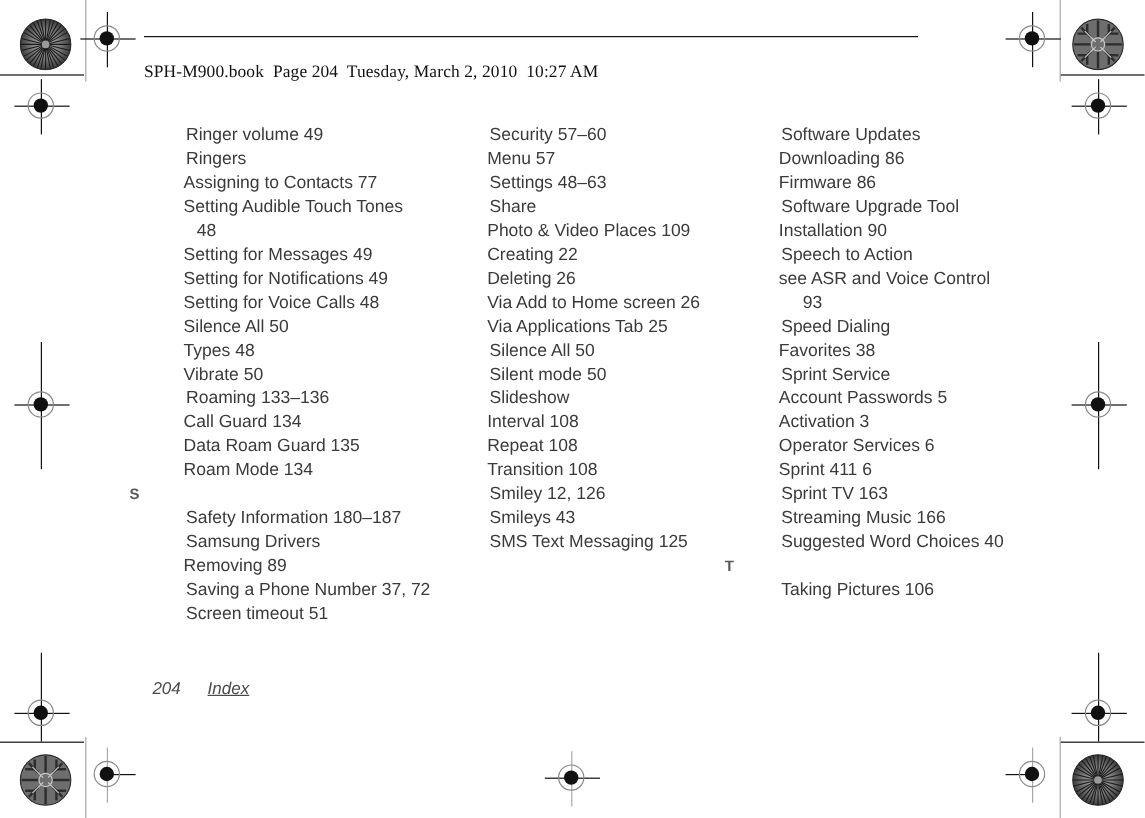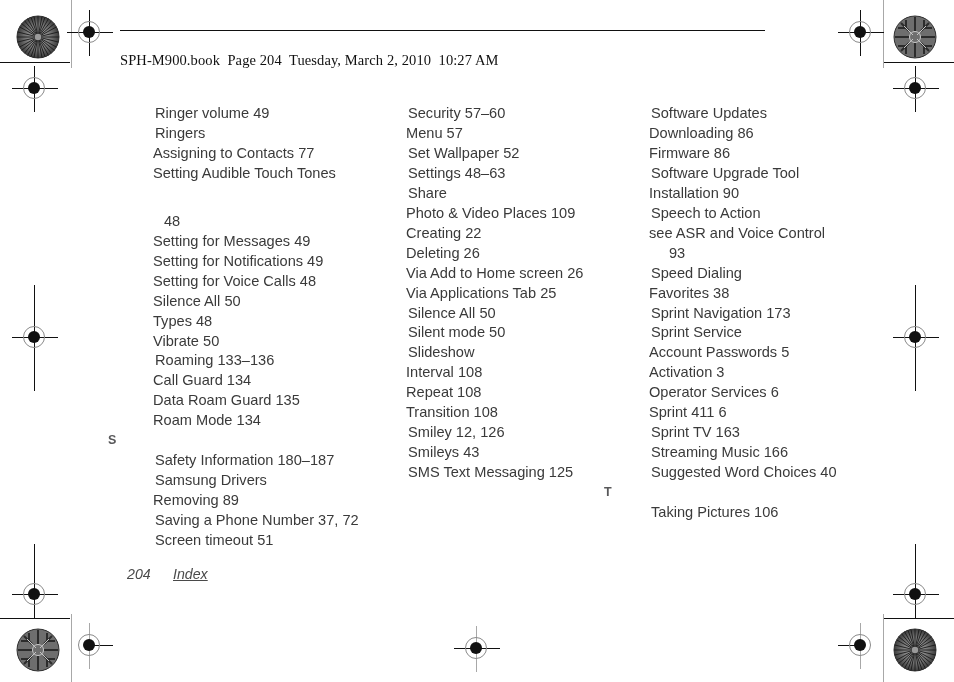--- a/index.html
+++ b/index.html
@@ -112,21 +112,21 @@
 
   .entry {
     font-family: "Liberation Sans", sans-serif;
     font-size: 14.6px;
     line-height: 19.95px;
     color: #3a3a3a;
     white-space: pre;
   }
   .entry.lvl1 { padding-left: 0px; margin-left: 28px; }
   .entry.lvl2 { padding-left: 26px; }
-  .entry.cont1 { padding-left: 37px; margin-top: 28px; }   
+  .entry.cont1 { padding-left: 37px; }   
   .entry.cont2 { padding-left: 46px; }
 
   .section-letter {
     font-family: "Liberation Sans", sans-serif;
     font-size: 12.5px;
     font-weight: bold;
     color: #58585a;
     line-height: 19.95px;
     margin-left: -19px;
   }
@@ -388,21 +388,20 @@
       <div class="section-letter">S</div>
       <div class="entry lvl1">Safety Information 180–187</div>
       <div class="entry lvl1">Samsung Drivers</div>
       <div class="entry lvl2">Removing 89</div>
       <div class="entry lvl1">Saving a Phone Number 37, 72</div>
       <div class="entry lvl1">Screen timeout 51</div>
     </div>
   <div class="col" id="col2">
       <div class="entry lvl1">Security 57–60</div>
       <div class="entry lvl2">Menu 57</div>
-      <div class="entry lvl1">Set Wallpaper 52</div>
       <div class="entry lvl1">Settings 48–63</div>
       <div class="entry lvl1">Share</div>
       <div class="entry lvl2">Photo &amp; Video Places 109</div>
       <div class="entry lvl2">Creating 22</div>
       <div class="entry lvl2">Deleting 26</div>
       <div class="entry lvl2">Via Add to Home screen 26</div>
       <div class="entry lvl2">Via Applications Tab 25</div>
       <div class="entry lvl1">Silence All 50</div>
       <div class="entry lvl1">Silent mode 50</div>
       <div class="entry lvl1">Slideshow</div>
@@ -417,21 +416,20 @@
       <div class="entry lvl1">Software Updates</div>
       <div class="entry lvl2">Downloading 86</div>
       <div class="entry lvl2">Firmware 86</div>
       <div class="entry lvl1">Software Upgrade Tool</div>
       <div class="entry lvl2">Installation 90</div>
       <div class="entry lvl1">Speech to Action</div>
       <div class="entry lvl2">see ASR and Voice Control</div>
       <div class="entry cont2">93</div>
       <div class="entry lvl1">Speed Dialing</div>
       <div class="entry lvl2">Favorites 38</div>
-      <div class="entry lvl1">Sprint Navigation 173</div>
       <div class="entry lvl1">Sprint Service</div>
       <div class="entry lvl2">Account Passwords 5</div>
       <div class="entry lvl2">Activation 3</div>
       <div class="entry lvl2">Operator Services 6</div>
       <div class="entry lvl2">Sprint 411 6</div>
       <div class="entry lvl1">Sprint TV 163</div>
       <div class="entry lvl1">Streaming Music 166</div>
       <div class="entry lvl1">Suggested Word Choices 40</div>
       <div class="section-letter">T</div>
       <div class="entry lvl1">Taking Pictures 106</div>

